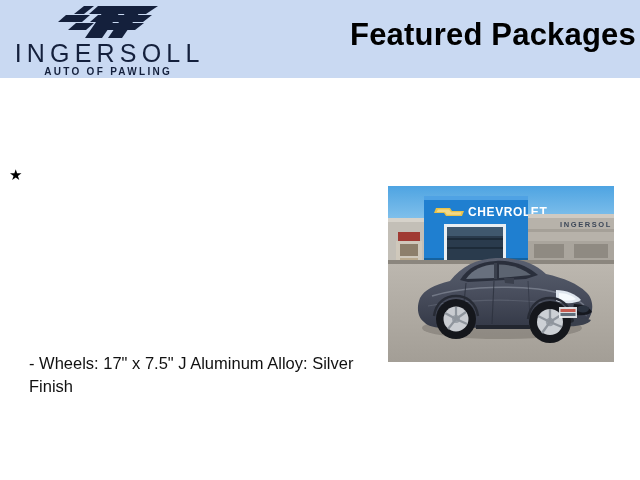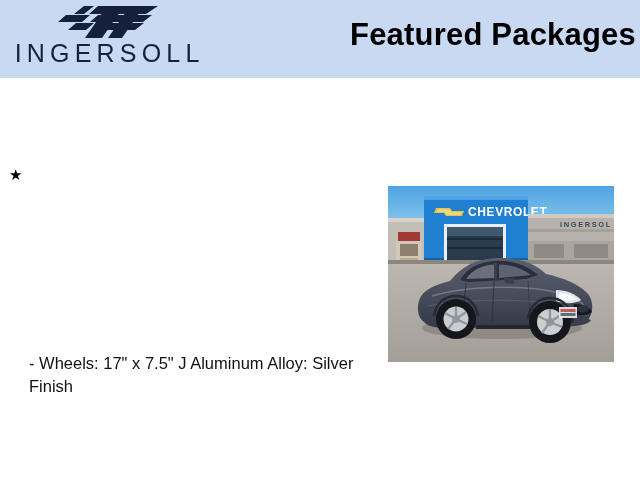--- a/index.html
+++ b/index.html
@@ -154,20 +154,21 @@
           <path d="M13 10 L100 10 L90 17 L5 17 Z" fill="#ffffff" opacity="0"></path>
           <path d="M12 10 L36 10 L28 17 L4 17 Z"></path>
           <path d="M44 10 L98 10 L89 17 L36 17 Z"></path>
           <path d="M22 18 L40 18 L32 25 L14 25 Z"></path>
           <path d="M48 18 L90 18 L81 25 L40 25 Z"></path>
           <path d="M53 1 L70 1 L48 33 L31 33 Z"></path>
           <path d="M76 1 L90 1 L68 33 L54 33 Z"></path>
         </g>
       </svg>
       <div class="brand-name">INGERSOLL</div>
+      <div class="brand-tagline">AUTO OF PAWLING</div>
     </div>
 
     <div class="header-title">Featured Packages</div>
   </div>
 
   <ul class="package-list">
     <li class="package-item">
       <span class="star-bullet">★</span>
     </li>
   </ul>

